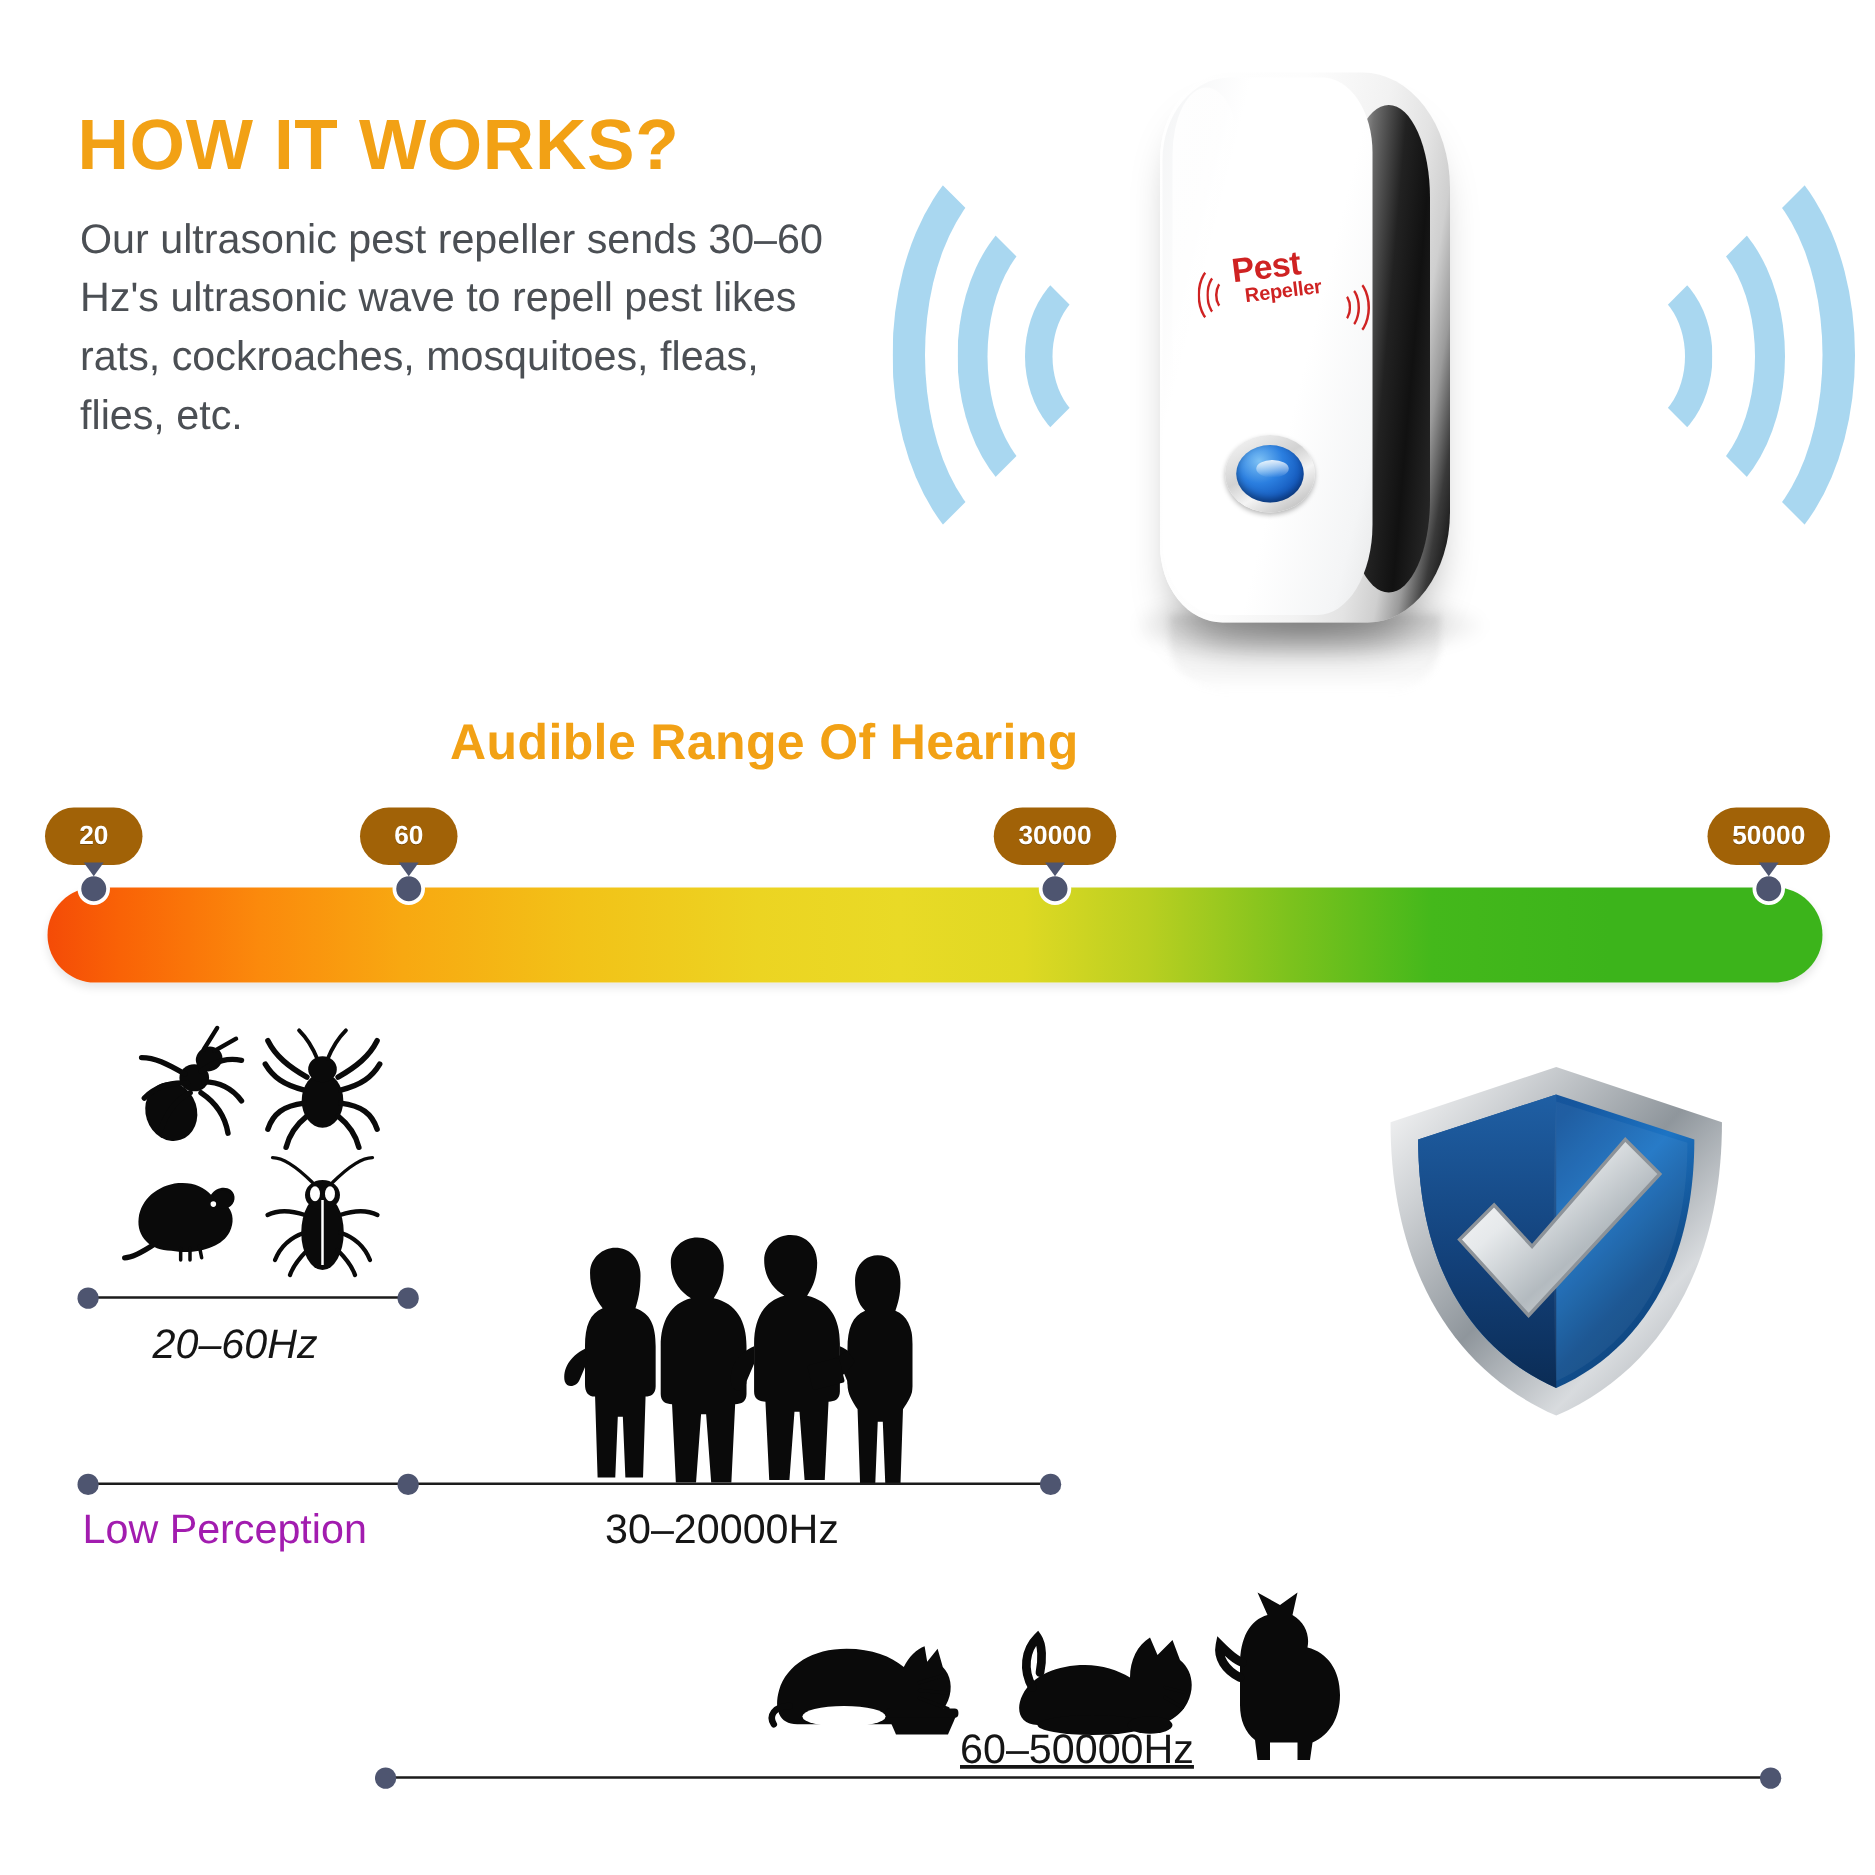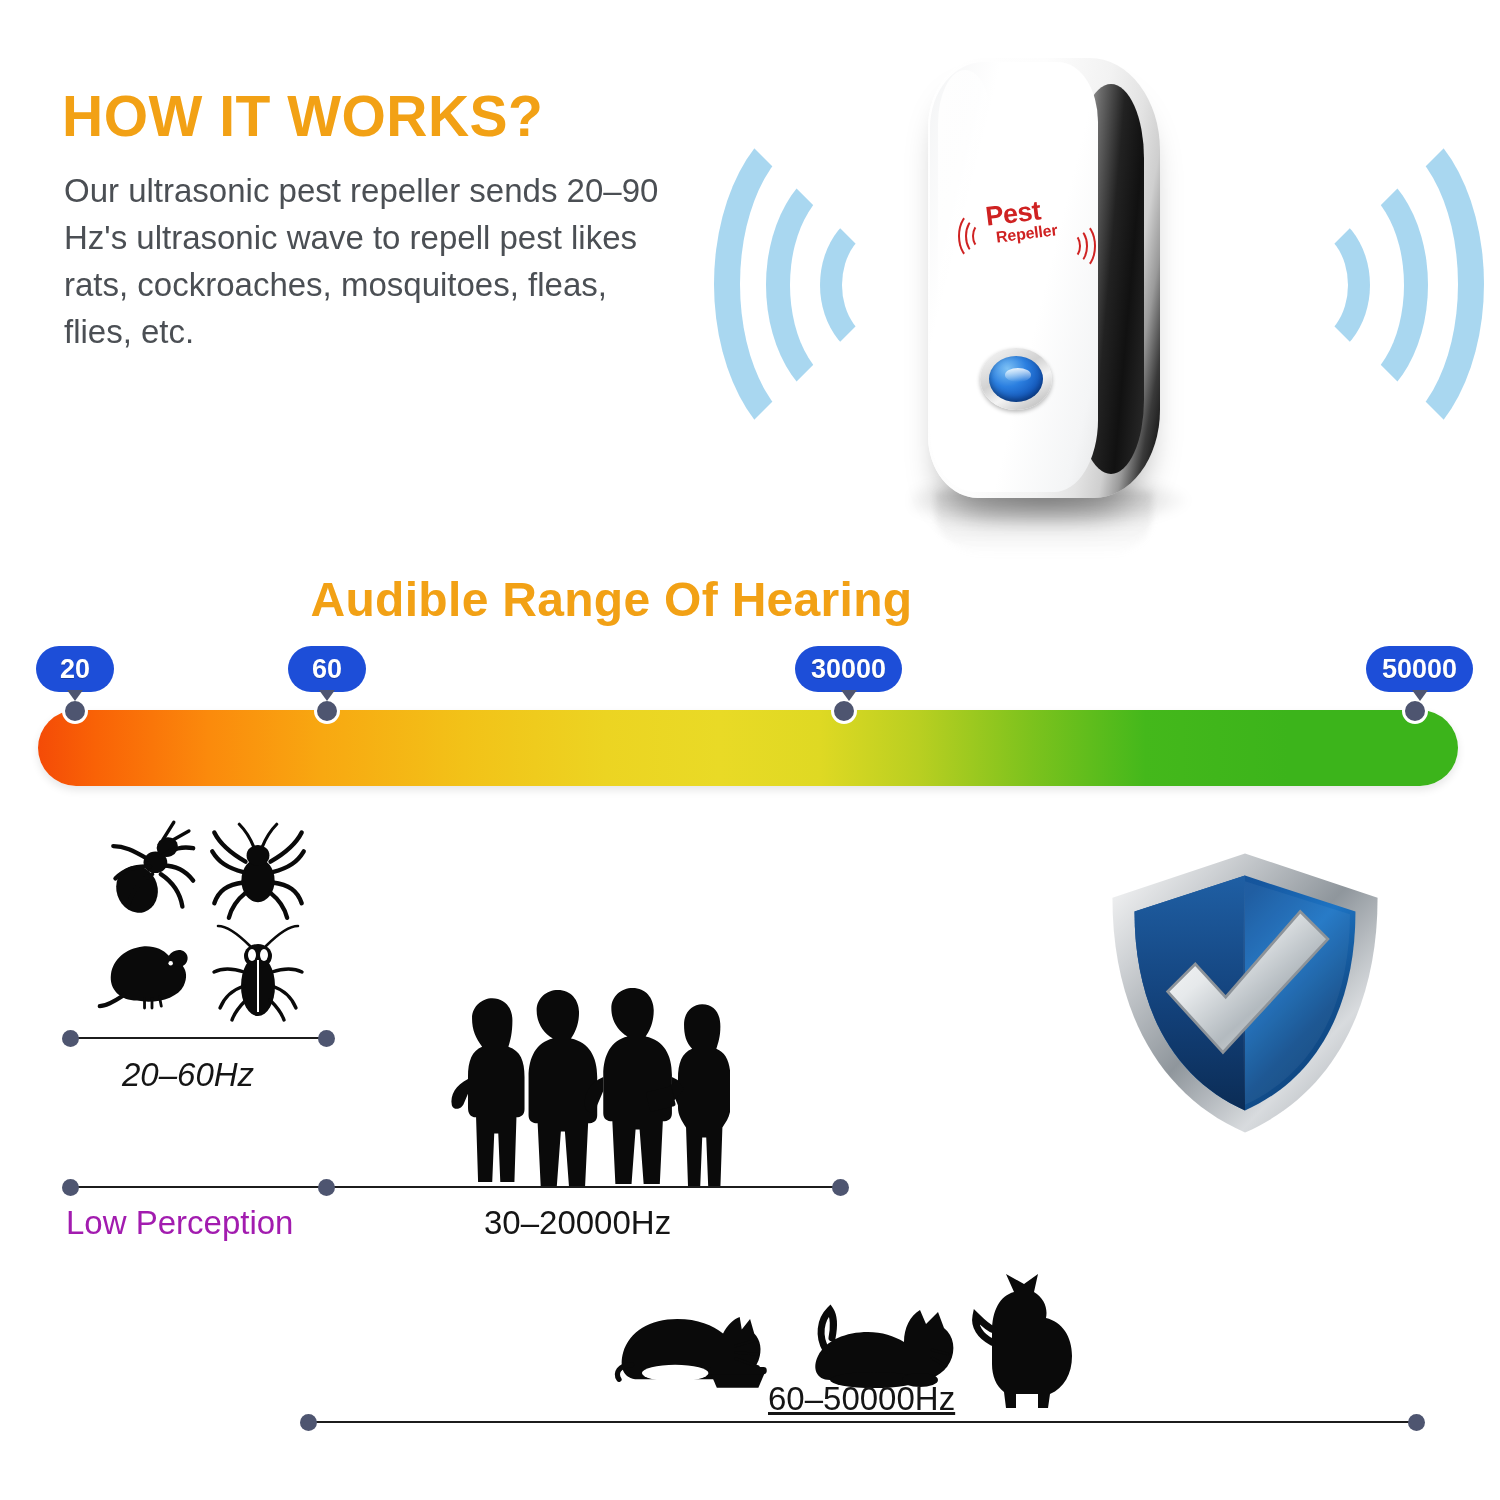--- a/index.html
+++ b/index.html
@@ -91,40 +91,40 @@
   #dev-reflect{
     position:absolute;left:236px;top:462px;width:216px;height:64px;
     background:linear-gradient(180deg,rgba(170,170,170,.30),rgba(255,255,255,0));
     border-radius:0 0 50px 60px/0 0 40px 40px;
     filter:blur(3px);
   }
 
   
   #range-title{
     position:absolute;left:0;top:572px;width:1223px;text-align:center;
-    font-size:48px;font-weight:bold;color:#f2a115;letter-spacing:.3px;
+    font-size:40px;font-weight:bold;color:#f2a115;letter-spacing:.3px;
   }
   #gradient-bar{
     position:absolute;left:38px;top:710px;width:1420px;height:76px;
     border-radius:38px;
     background:linear-gradient(90deg,
       #f44b07 0%, #f96206 4%, #fb8a0c 12%, #f8a811 20%,
       #f2c218 30%, #ecd422 40%, #e9da26 48%, #dfd923 55%,
       #b9cf21 62%, #7cc21d 70%, #44b81b 78%, #3cb41b 88%, #3cb41b 100%);
     box-shadow:0 4px 8px rgba(0,0,0,.10);
   }
   .tick-dot{
     position:absolute;width:26px;height:26px;border-radius:50%;
     background:#4e5570;border:3px solid #ffffff;box-sizing:border-box;
     top:698px;z-index:4;
   }
   .badge{
     position:absolute;top:646px;height:46px;
-    background:#1d4ed8;border-radius:23px;
-    color:#ffffff;font-size:27px;font-weight:bold;
+    background:#a16207;border-radius:23px;
+    color:#ffffff;font-size:21px;font-weight:bold;
     display:flex;align-items:center;justify-content:center;
     padding:0 16px;box-sizing:border-box;z-index:5;
     text-shadow:0 1px 0 rgba(0,0,0,.25);
   }
   .badge:after{
     content:"";position:absolute;left:50%;bottom:-9px;margin-left:-8px;
     width:0;height:0;border-left:8px solid transparent;border-right:8px solid transparent;
     border-top:11px solid #4e5570;
   }
 
@@ -143,21 +143,21 @@
     position:absolute;left:1060px;top:1118px;width:380px;text-align:center;
     font-size:34px;font-weight:bold;color:#1a1a1a;line-height:1.26;
   }
 </style>
 </head>
 <body>
 
 <div class="stage">
 
   <div id="how-title">HOW IT WORKS?</div>
-  <div id="how-body">Our ultrasonic pest repeller sends 20–90 Hz's ultrasonic wave to repell pest likes rats, cockroaches, mosquitoes, fleas, flies, etc.</div>
+  <div id="how-body">Our ultrasonic pest repeller sends 30–60 Hz's ultrasonic wave to repell pest likes rats, cockroaches, mosquitoes, fleas, flies, etc.</div>
 
   <div id="device-wrap">
 
     <div class="wave wl" style="left:14px;top:78px;width:170px;height:300px;border-width:26px;border-radius:50%;"></div>
     <div class="wave wl" style="left:66px;top:128px;width:126px;height:206px;border-width:24px;border-radius:50%;"></div>
     <div class="wave wl" style="left:120px;top:178px;width:80px;height:110px;border-width:22px;border-radius:50%;"></div>
 
     <div class="wave wr" style="left:562px;top:78px;width:170px;height:300px;border-width:26px;border-radius:50%;"></div>
     <div class="wave wr" style="left:554px;top:128px;width:126px;height:206px;border-width:24px;border-radius:50%;"></div>
     <div class="wave wr" style="left:546px;top:178px;width:80px;height:110px;border-width:22px;border-radius:50%;"></div>

